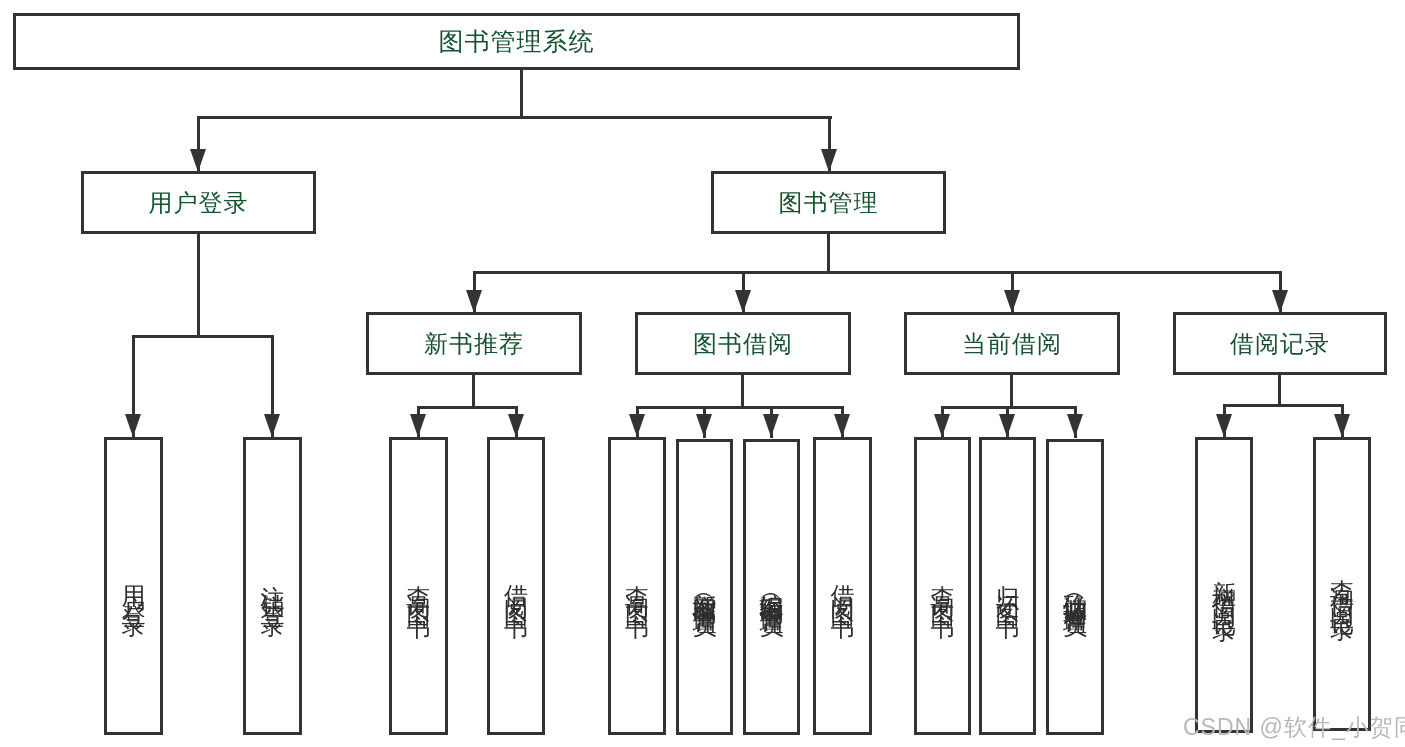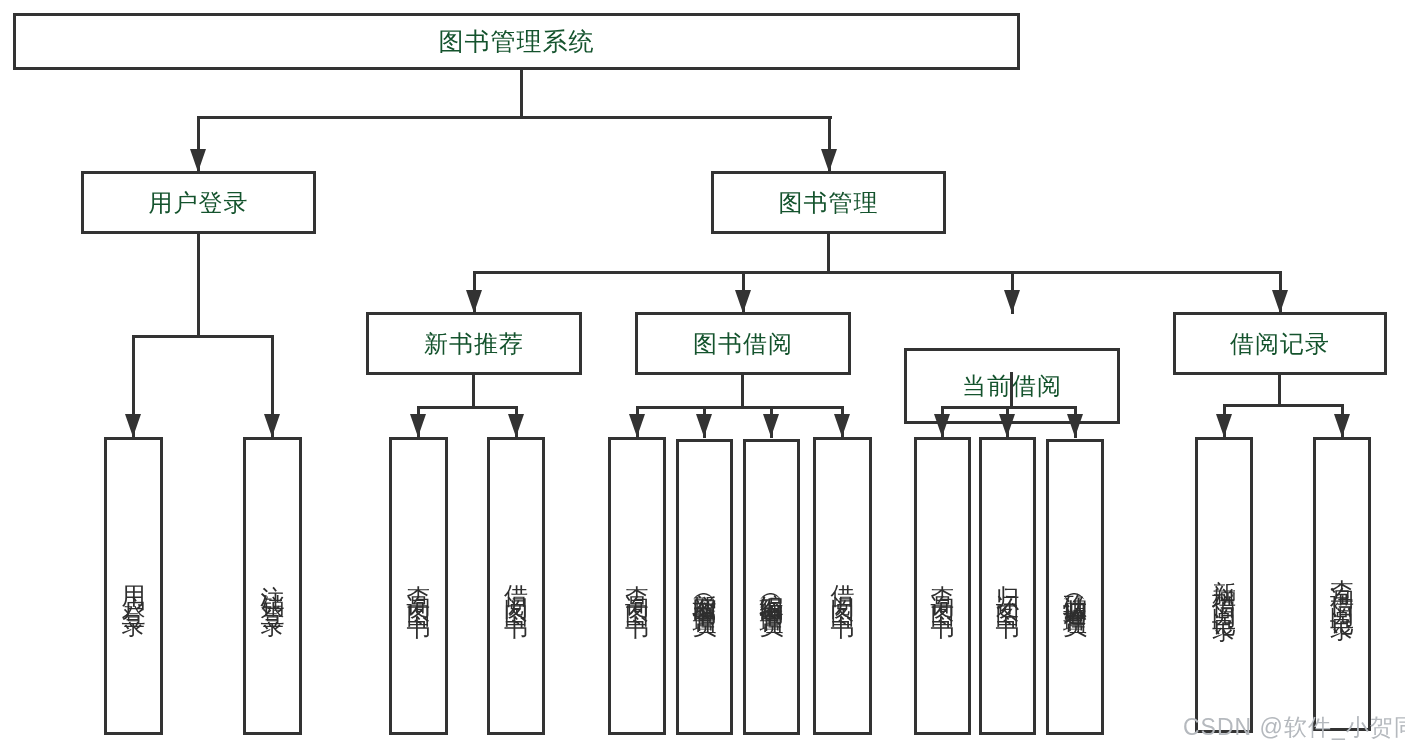--- a/index.html
+++ b/index.html
@@ -110,21 +110,21 @@
   <div class="arr" style="left:735px;top:290px;"></div>
   <div class="arr" style="left:1004px;top:290px;"></div>
   <div class="arr" style="left:1272px;top:290px;"></div>
 
   <div class="box" style="left:366px;top:312px;width:216px;height:63px;">
     <span class="hlabel">新书推荐</span>
   </div>
   <div class="box" style="left:635px;top:312px;width:216px;height:63px;">
     <span class="hlabel">图书借阅</span>
   </div>
-  <div class="box" style="left:904px;top:312px;width:216px;height:76px;margin-top:36px;">
+  <div class="box" style="left:904px;top:312px;width:216px;height:63px;">
     <span class="hlabel">当前借阅</span>
   </div>
   <div class="box" style="left:1173px;top:312px;width:214px;height:63px;">
     <span class="hlabel">借阅记录</span>
   </div>
 
   <div class="vl" style="left:472px;top:372px;height:37px;"></div>
   <div class="hl" style="left:417px;top:406px;width:101px;"></div>
   <div class="vl" style="left:417px;top:406px;height:32px;"></div>
   <div class="vl" style="left:515px;top:406px;height:32px;"></div>

